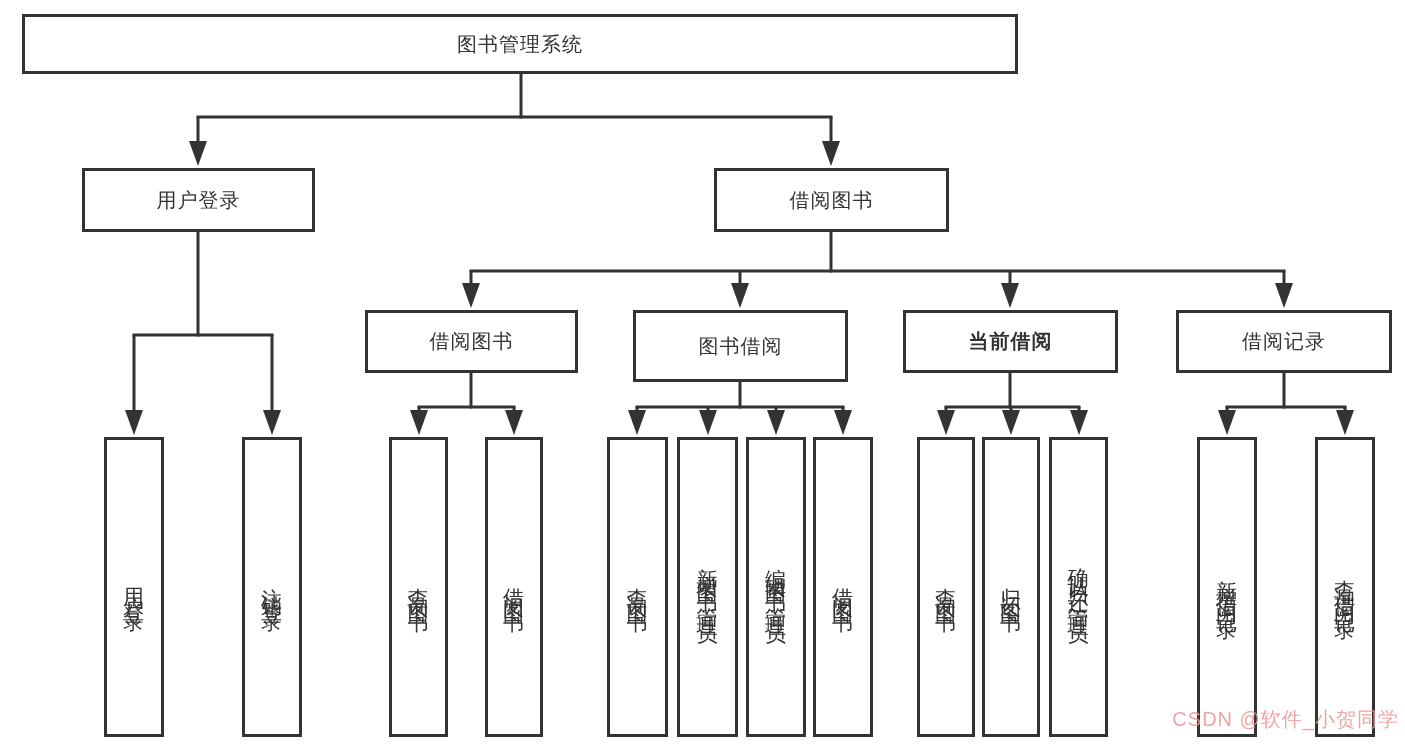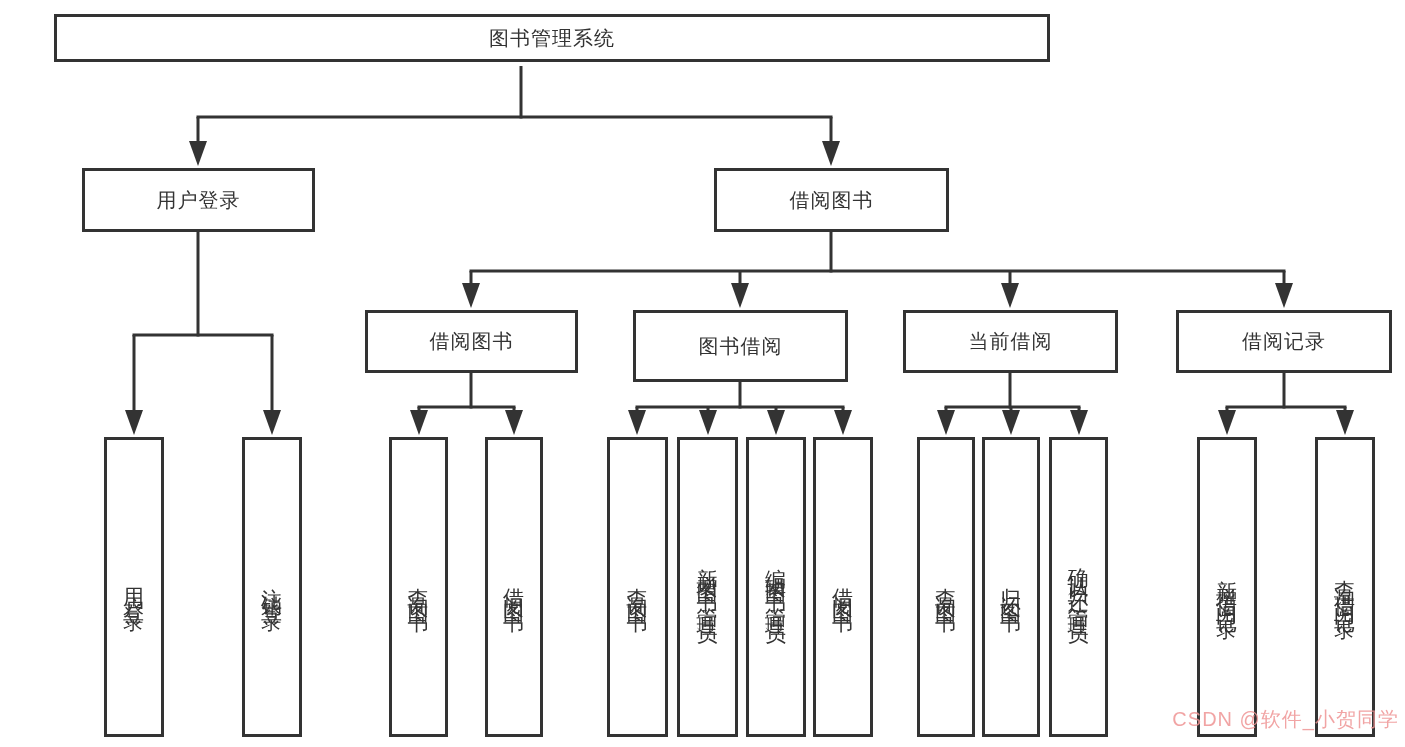--- a/index.html
+++ b/index.html
@@ -25,28 +25,28 @@
   .hbox{font-size:20px;letter-spacing:1px;}
   .leaf{
     writing-mode:vertical-rl;
     text-orientation:mixed;
     font-size:21px;
     letter-spacing:8px;
     line-height:1;
     text-align:center;
   }
   
-  .b-root{left:22px;top:14px;width:996px;height:48px;margin-left:32px;}
+  .b-root{left:22px;top:14px;width:996px;height:60px;}
   
   .b-userlogin{left:82px;top:168px;width:233px;height:64px;}
   .b-bookmgmt{left:714px;top:168px;width:235px;height:64px;}
   
   .b-newbook{left:365px;top:310px;width:213px;height:63px;}
   .b-borrow{left:633px;top:310px;width:215px;height:72px;}
-  .b-current{left:903px;top:310px;width:215px;height:63px;}
+  .b-current{left:903px;top:310px;width:215px;height:63px;font-weight:bold;}
   .b-records{left:1176px;top:310px;width:216px;height:63px;}
   
   .lf{top:437px;height:300px;}
   .lf-ul1{left:104px;width:60px;}
   .lf-ul2{left:242px;width:60px;}
   .lf-nb1{left:389px;width:59px;}
   .lf-nb2{left:485px;width:58px;}
   .lf-bb1{left:607px;width:61px;}
   .lf-bb2{left:677px;width:61px;}
   .lf-bb3{left:746px;width:60px;}

